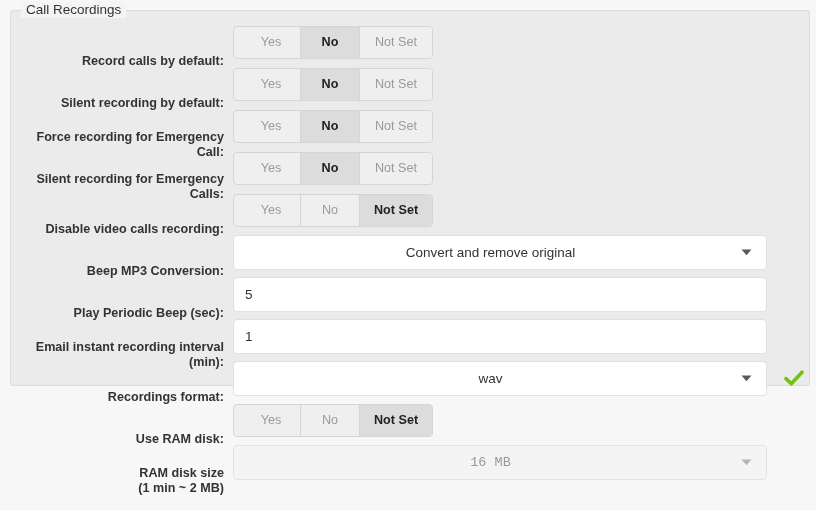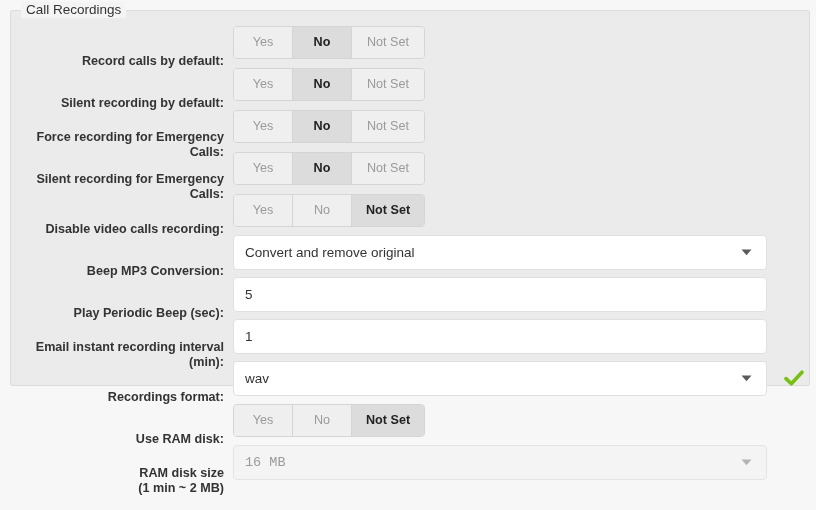--- a/index.html
+++ b/index.html
@@ -71,20 +71,21 @@
   }
 
   
   .btngroup {
     display: inline-flex;
     border: 1px solid #d5d5d5;
     border-radius: 4px;
     overflow: hidden;
     background: #efefef;
     height: 33px;
+    padding-left: 8px;
   }
   .btngroup .btn {
     min-width: 60px;
     padding: 0 14px;
     height: 31px;
     line-height: 31px;
     text-align: center;
     font-size: 12.6px;
     color: #9a9a9a;
     background: #efefef;
@@ -132,20 +133,21 @@
     cursor: pointer;
   }
   .selectbox .sel-value {
     font-size: 13.5px;
     color: #333333;
     padding-left: 11px;
     flex: 1 1 auto;
     overflow: hidden;
     white-space: nowrap;
     text-overflow: ellipsis;
+    text-align: center;
   }
   .selectbox .caret {
     width: 20px;
     margin-right: 10px;
     display: flex;
     justify-content: center;
     align-items: center;
   }
   .selectbox .caret svg { display: block; }
 
@@ -187,21 +189,21 @@
           <div class="row-field">
             <div class="btngroup bg-w1">
               <div class="btn">Yes</div>
               <div class="btn active">No</div>
               <div class="btn">Not Set</div>
             </div>
           </div>
         </div>
         <div class="row">
           <div class="row-label">Force recording for Emergency
-Calls:</div>
+Call:</div>
           <div class="row-field">
             <div class="btngroup bg-w1">
               <div class="btn">Yes</div>
               <div class="btn active">No</div>
               <div class="btn">Not Set</div>
             </div>
           </div>
         </div>
         <div class="row">
           <div class="row-label">Silent recording for Emergency

